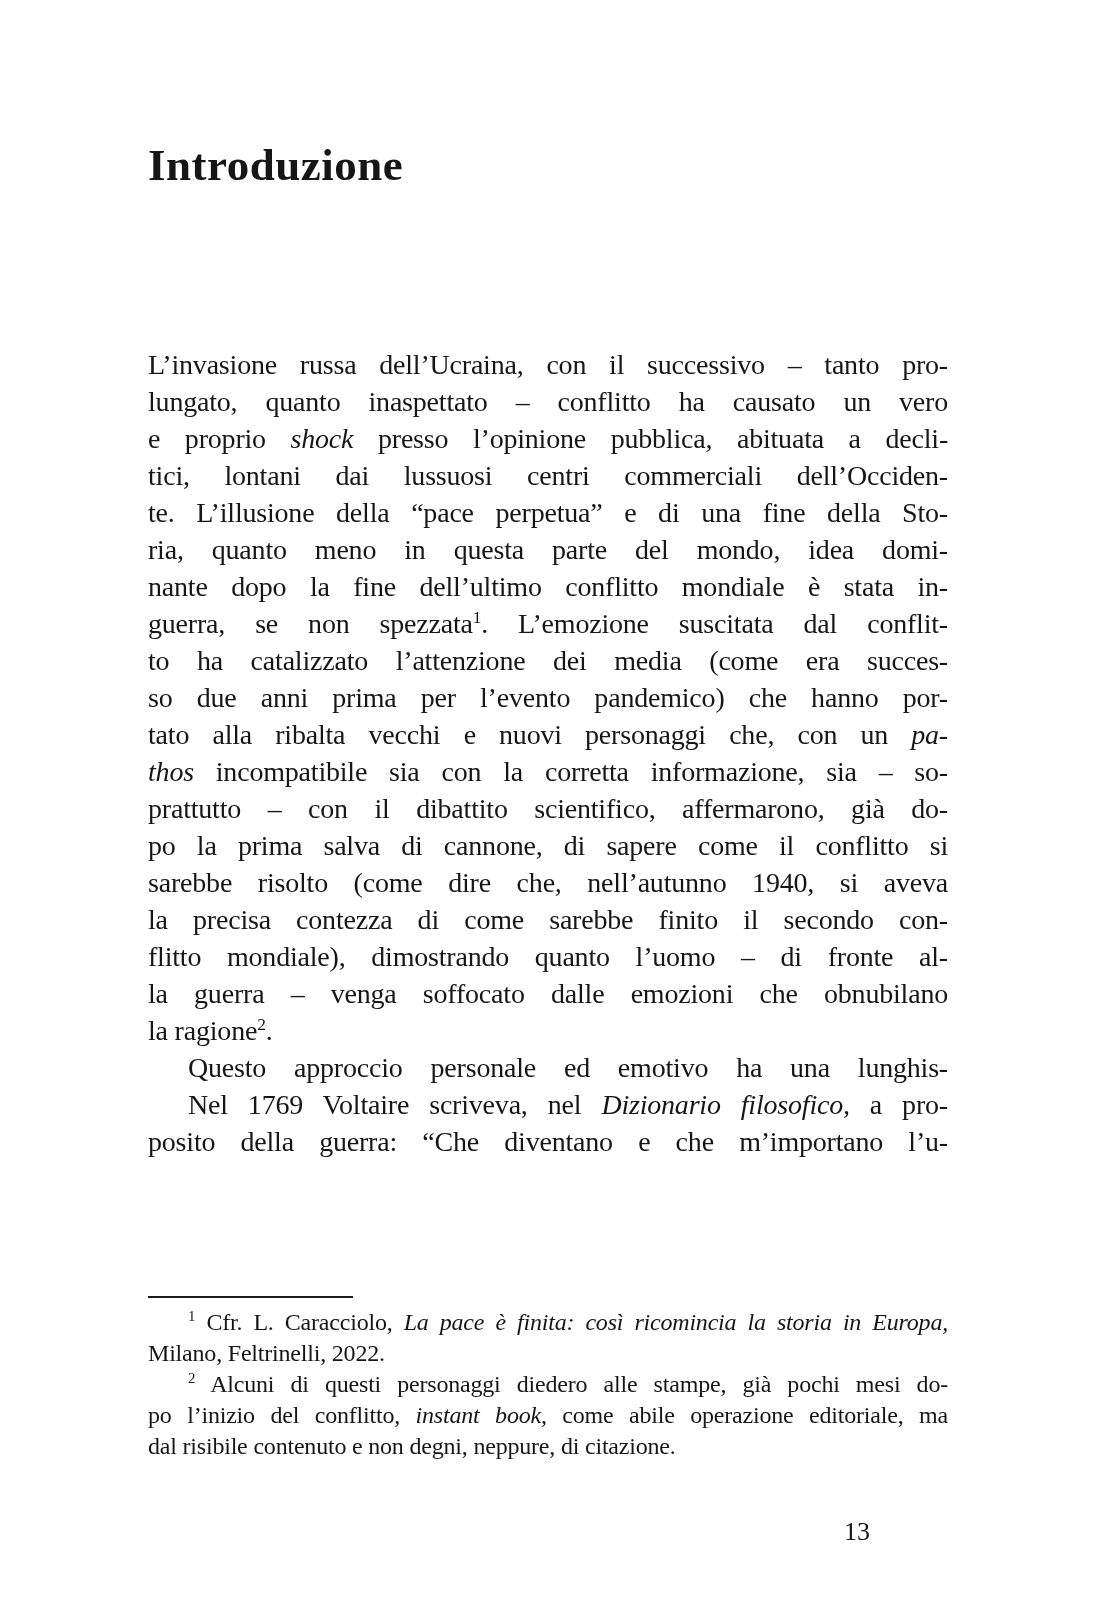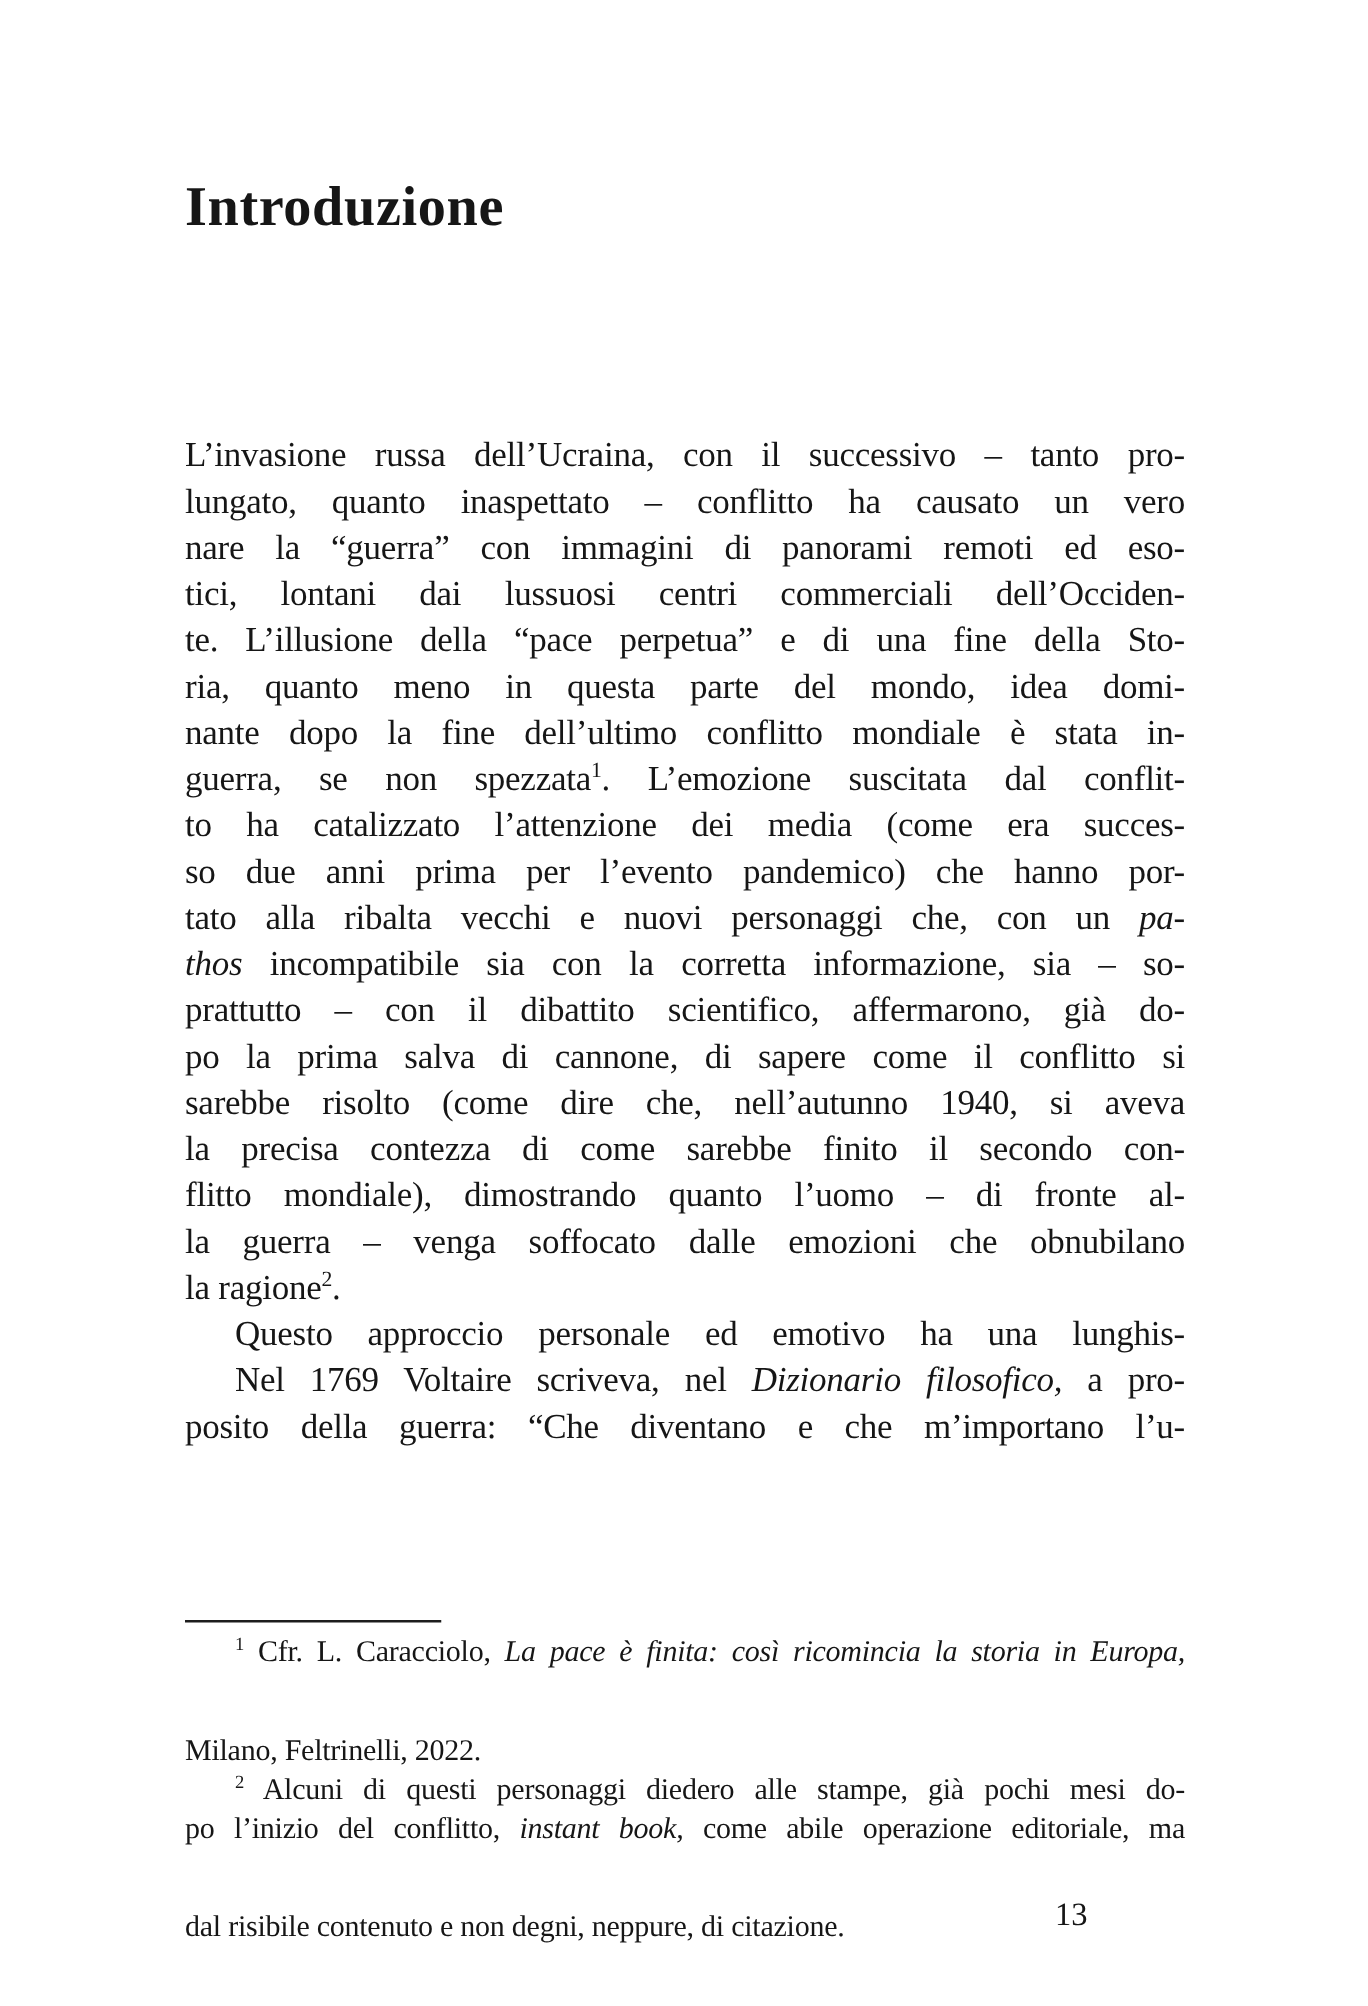--- a/index.html
+++ b/index.html
@@ -51,21 +51,21 @@
     width: 800px;
   }
   .fn-line {
     font-size: 24px;
     line-height: 31px;
     letter-spacing: -0.2px;
     text-align: justify;
     text-align-last: justify;
     white-space: nowrap;
   }
-  .fn-line.no-justify { text-align-last: left; white-space: normal; margin-top: 48px; }
+  .fn-line.no-justify { text-align-last: left; white-space: normal; }
   .fn-line.indent { text-indent: 40px; }
   .it { font-style: italic; }
   .sup {
     vertical-align: super;
     font-size: 62%;
     line-height: 0;
   }
   .page-number {
     position: absolute;
     left: 844px; top: 1516px;
@@ -77,21 +77,21 @@
 </style>
 </head>
 <body>
 
 <div class="page">
   <h1 class="chapter-title">Introduzione</h1>
 
   <div class="body-block" id="body-block">
       <div class="text-line"><span>L’invasione russa dell’Ucraina, con il successivo – tanto pro-</span></div>
       <div class="text-line"><span>lungato, quanto inaspettato – conflitto ha causato un vero</span></div>
-      <div class="text-line"><span>nare la “guerra” con immagini di panorami remoti ed eso-</span></div>
+      <div class="text-line"><span>e proprio </span><span class="it">shock</span><span> presso l’opinione pubblica, abituata a decli-</span></div>
       <div class="text-line"><span>tici, lontani dai lussuosi centri commerciali dell’Occiden-</span></div>
       <div class="text-line"><span>te. L’illusione della “pace perpetua” e di una fine della Sto-</span></div>
       <div class="text-line"><span>ria, quanto meno in questa parte del mondo, idea domi-</span></div>
       <div class="text-line"><span>nante dopo la fine dell’ultimo conflitto mondiale è stata in-</span></div>
       <div class="text-line"><span>guerra, se non spezzata</span><span class="sup">1</span><span>. L’emozione suscitata dal conflit-</span></div>
       <div class="text-line"><span>to ha catalizzato l’attenzione dei media (come era succes-</span></div>
       <div class="text-line"><span>so due anni prima per l’evento pandemico) che hanno por-</span></div>
       <div class="text-line"><span>tato alla ribalta vecchi e nuovi personaggi che, con un </span><span class="it">pa-</span></div>
       <div class="text-line"><span class="it">thos</span><span> incompatibile sia con la corretta informazione, sia – so-</span></div>
       <div class="text-line"><span>prattutto – con il dibattito scientifico, affermarono, già do-</span></div>

